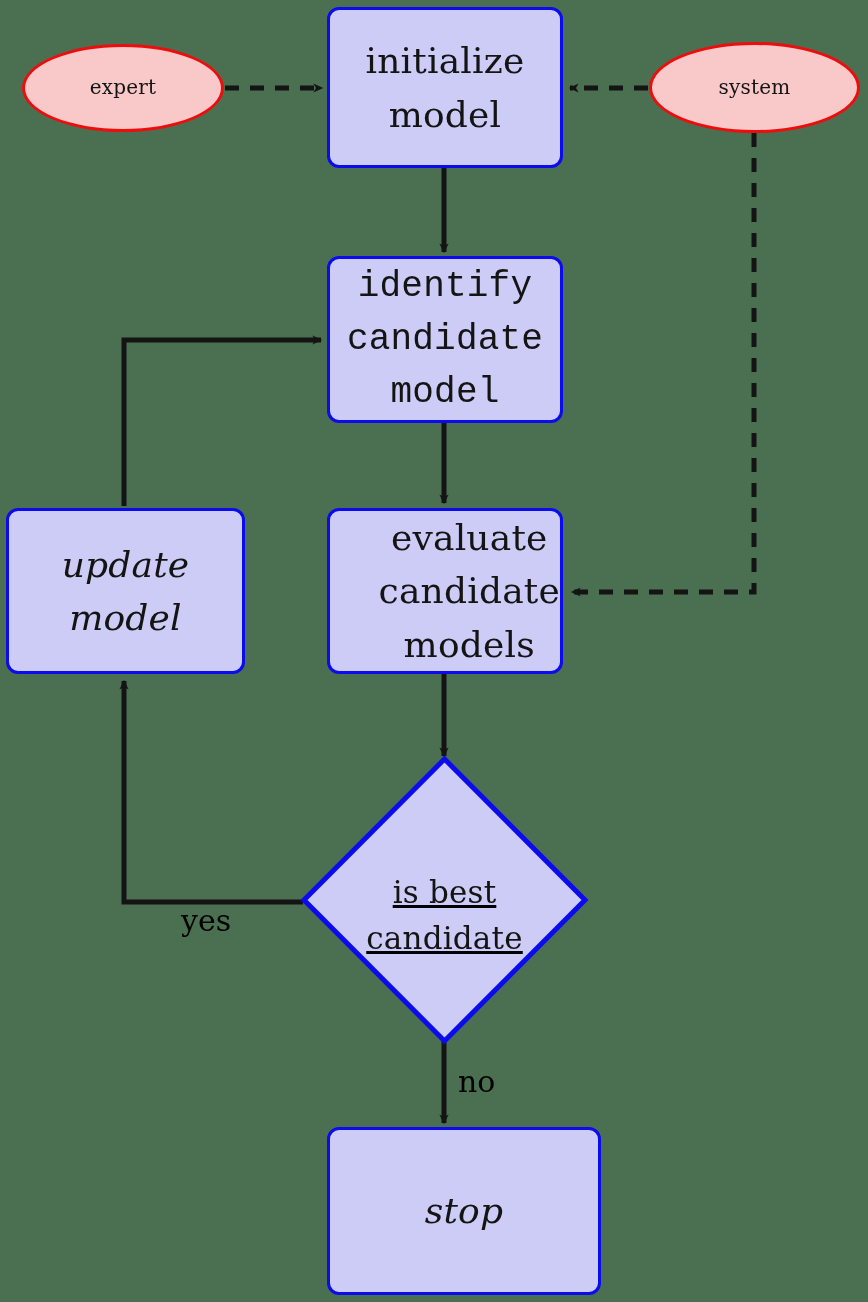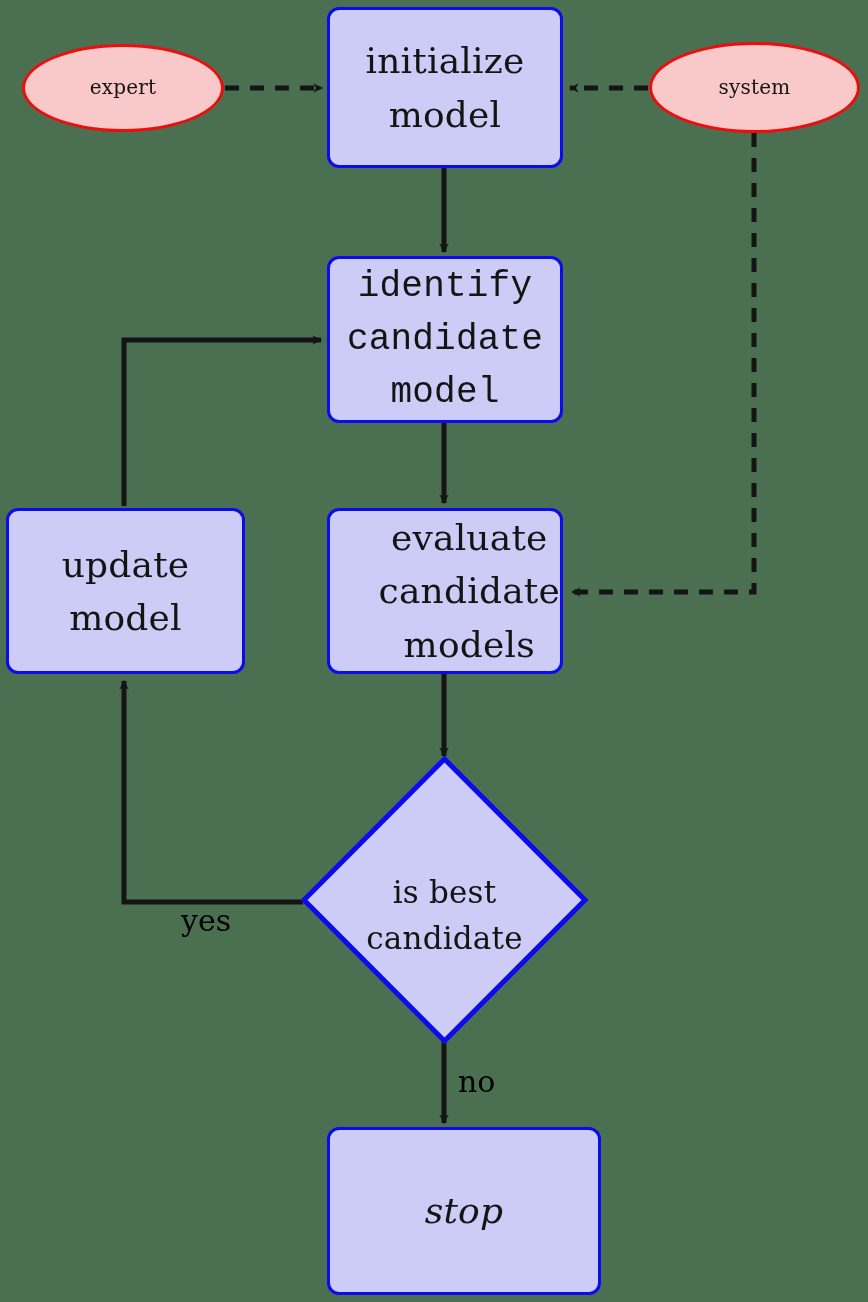--- a/index.html
+++ b/index.html
@@ -45,20 +45,21 @@
   }
   .node-terminal {
     background: #f9c9c9;
     border: 3px solid #ee0d0d;
     border-radius: 50%;
   }
   .node-terminal .node-label { font-size: 20px; }
   .node-decision {
     background: transparent;
     border: none;
+    text-decoration: underline;
   }
   .node-decision svg {
     position: absolute;
     left: 0; top: 0;
   }
   .node-decision .node-label {
     position: relative;
     z-index: 2;
     font-size: 31px;
   }
@@ -113,21 +114,21 @@
     <span class="node-label">initialize
 model</span>
   </div>
 
   <div class="node node-process" style="left:327px; top:256px; width:236px; height:167px;font-family:Liberation Mono, monospace;">
     <span class="node-label">identify
 candidate
 model</span>
   </div>
 
-  <div class="node node-process" style="left:6px; top:508px; width:239px; height:166px;">
+  <div class="node node-process" style="left:6px; top:508px; width:239px; height:166px;font-style:italic;">
     <span class="node-label">update
 model</span>
   </div>
 
   <div class="node node-process" style="left:327px; top:508px; width:236px; height:166px;justify-content:flex-end;">
     <span class="node-label">evaluate
 candidate
 models</span>
   </div>
 

